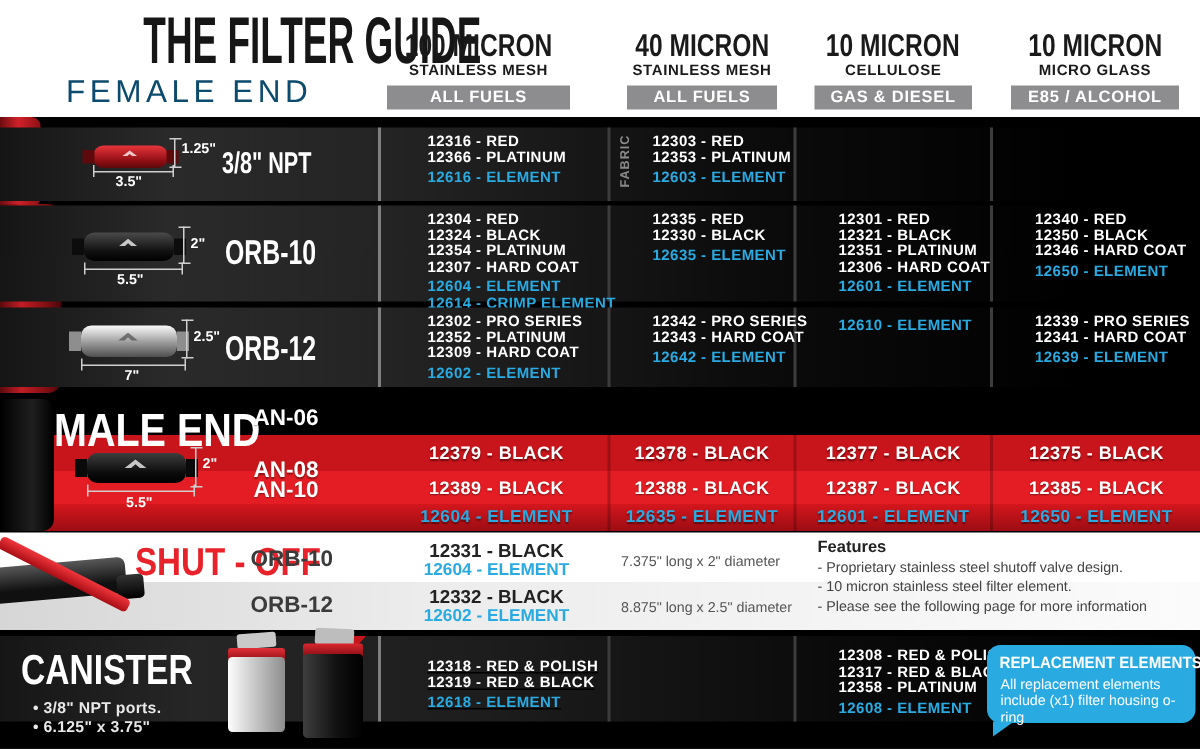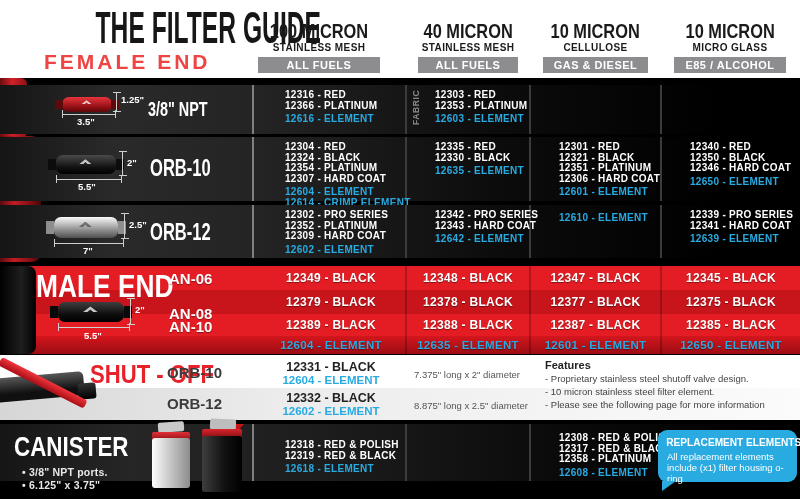--- a/index.html
+++ b/index.html
@@ -6,21 +6,21 @@
   .stage{position:relative;width:800px;height:499px;background:#000;overflow:hidden;
          font-family:"Liberation Sans", sans-serif; -webkit-font-smoothing:antialiased;}
   .abs{position:absolute;}
   .cond{display:inline-block;white-space:nowrap;}
   .cxC{transform-origin:50% 50%;}
 
   
   .header{position:absolute;left:0;top:0;width:800px;height:78px;background:#ffffff;}
   .title{position:absolute;left:7px;top:6px;font-size:44px;line-height:44px;font-weight:bold;color:#161616;
          letter-spacing:0;transform:scaleX(.56);}
-  .subtitle{position:absolute;left:44px;top:50px;font-size:21px;font-weight:bold;color:#ef4444;letter-spacing:3px;}
+  .subtitle{position:absolute;left:44px;top:50px;font-size:21px;font-weight:normal;color:#0c4a6e;letter-spacing:3px;}
   .colhead{position:absolute;top:21px;text-align:center;}
   .colhead .micron{font-size:21px;line-height:20px;font-weight:bold;color:#1a1a1a;transform:scaleX(.78);}
   .colhead .material{font-size:10px;line-height:11px;font-weight:bold;color:#1a1a1a;letter-spacing:.4px;}
   .badge{display:block;margin:4px auto 0;width:82%;background:#8d8d8f;color:#fff;
          font-size:11px;line-height:16px;font-weight:bold;letter-spacing:.5px;text-align:center;}
   .ch1{left:245px;width:148px}.ch2{left:407px;width:122px}.ch3{left:531px;width:129px}.ch4{left:662px;width:136px}
 
   
   .frow{position:absolute;left:0;width:800px;
         background:linear-gradient(90deg,#151515 0%,#2a2a2a 14%,#242424 32%,#0c0c0c 62%,#000 90%);}
@@ -289,29 +289,20 @@
       <div>
           <div class="part">12339 - PRO SERIES</div>
           <div class="part">12341 - HARD COAT</div>
         </div>
       <div class="elems">
           <div class="part elem">12639 - ELEMENT</div>
         </div>
     </div>
   </div>
 
-  <div class="mband" style="top:266px;height:24px;background:#e41d24;">
-    <div class="mdiv" style="left:405px"></div>
-    <div class="mdiv" style="left:529px"></div>
-    <div class="mdiv" style="left:660px"></div>
-    <div class="mcell c1">12349 - BLACK</div>
-    <div class="mcell c2">12348 - BLACK</div>
-    <div class="mcell c3">12347 - BLACK</div>
-    <div class="mcell c4">12345 - BLACK</div>
-  </div>
   <div class="mband" style="top:290px;height:24px;background:#c8141b;text-align:right;">
     <div class="mdiv" style="left:405px"></div>
     <div class="mdiv" style="left:529px"></div>
     <div class="mdiv" style="left:660px"></div>
     <div class="mcell c1">12379 - BLACK</div>
     <div class="mcell c2">12378 - BLACK</div>
     <div class="mcell c3">12377 - BLACK</div>
     <div class="mcell c4">12375 - BLACK</div>
   </div>
   <div class="mband" style="top:314px;height:22px;background:#e41d24;">
@@ -394,21 +385,21 @@
     <div class="abs can2br"></div>
     <div class="abs can2cap"></div>
     <div class="abs can2"></div>
 
     <div class="can-title">CANISTER</div>
     <div class="bullets">
         <div class="bullet">• 3/8" NPT ports.</div>
         <div class="bullet">• 6.125" x 3.75"</div>
       </div>
 
-    <div class="fcell c1" style="padding-top:16px;">
+    <div class="fcell c1" style="padding-top:16px;text-decoration:underline;">
       <div>
           <div class="part">12318 - RED &amp; POLISH</div>
           <div class="part">12319 - RED &amp; BLACK</div>
         </div>
       <div class="elems">
           <div class="part elem">12618 - ELEMENT</div>
         </div>
     </div>
     <div class="fcell c3" style="padding-top:9px;">
       <div>

